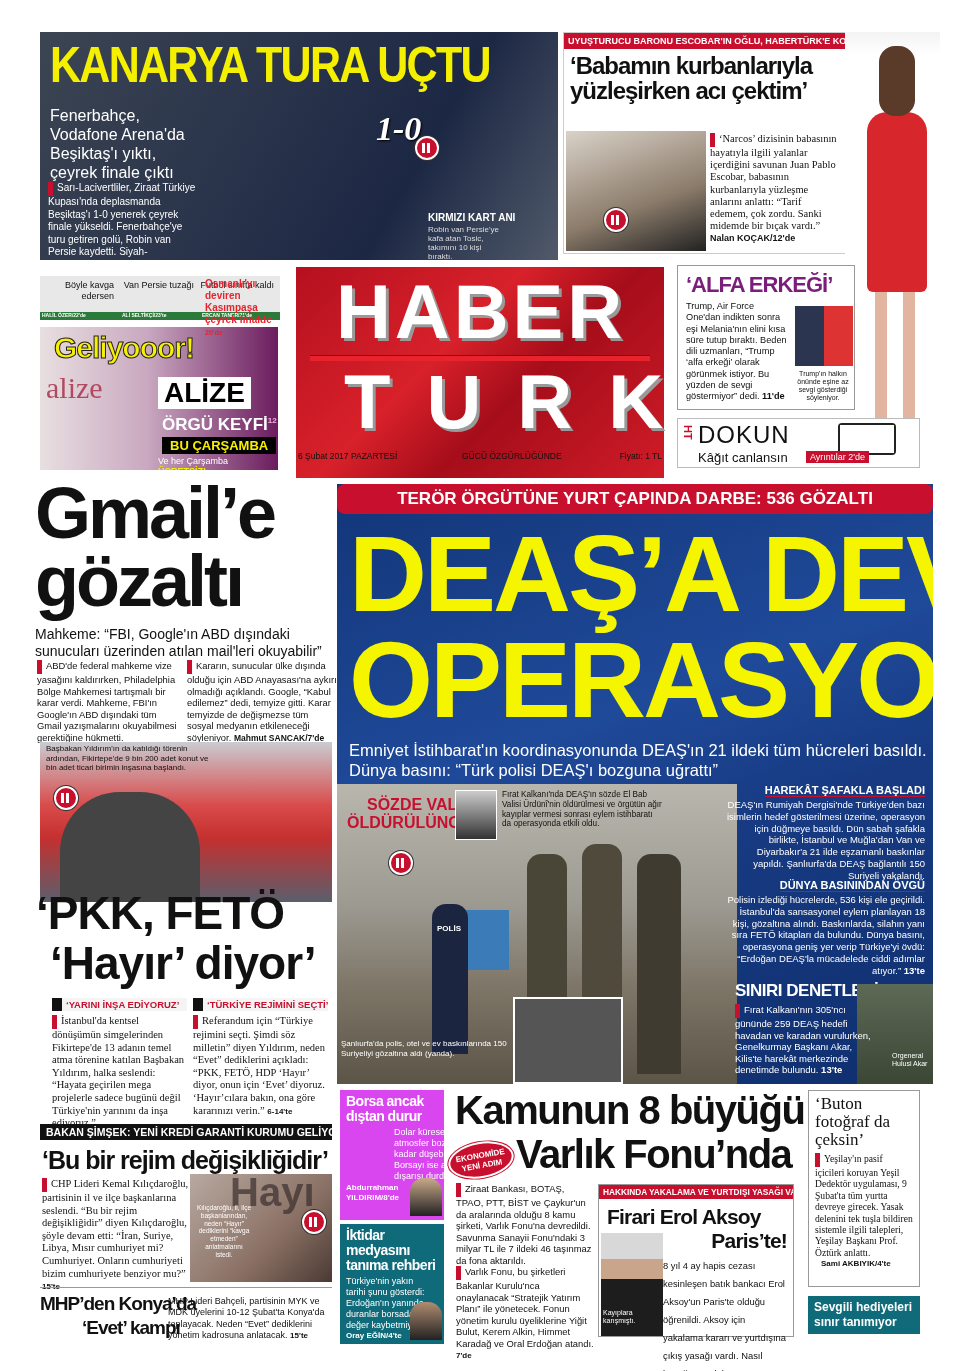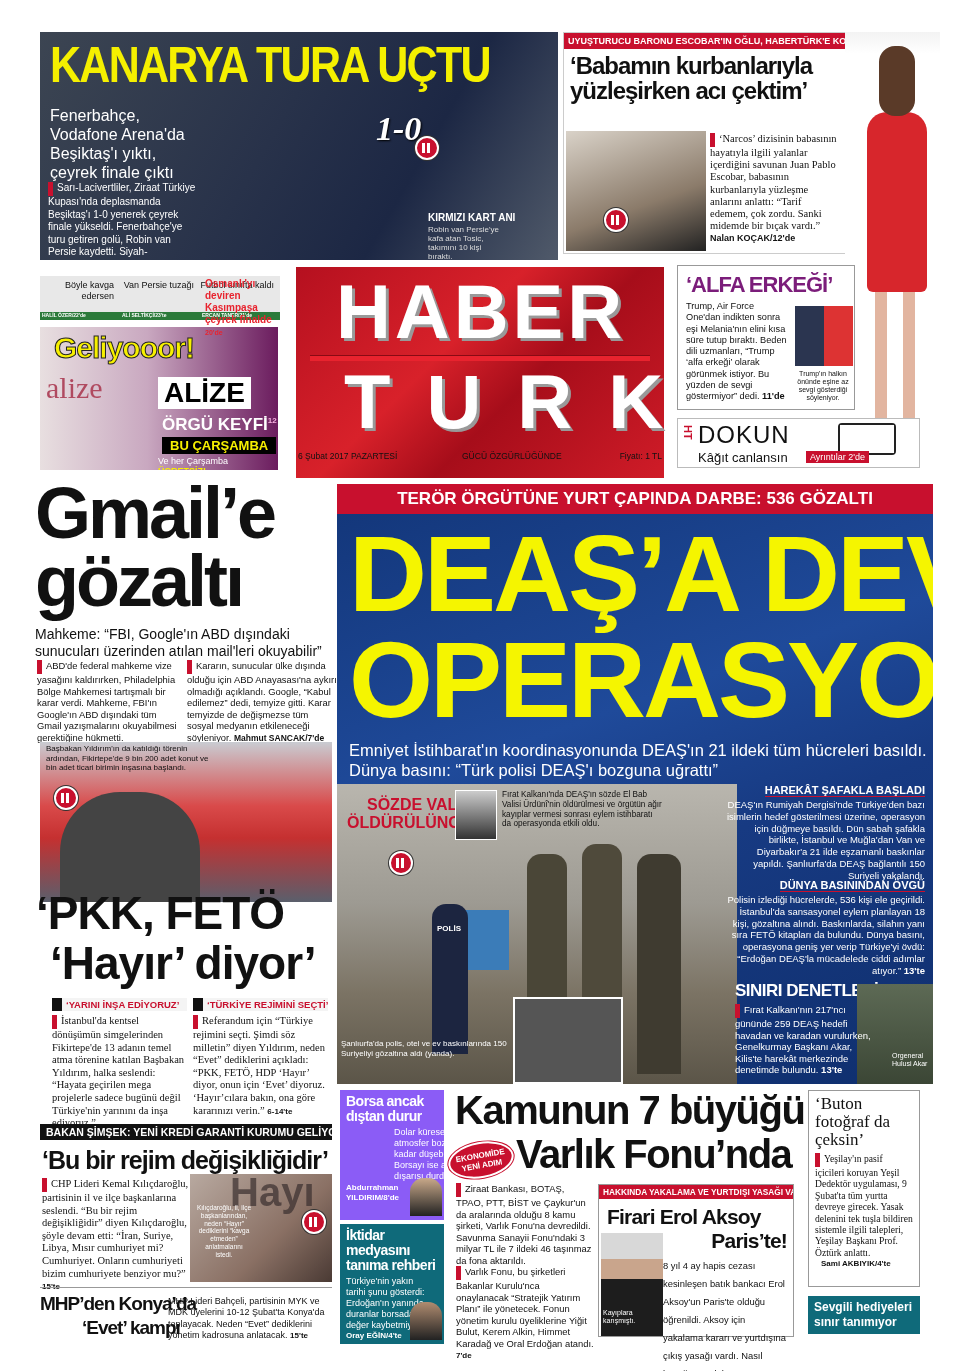--- a/index.html
+++ b/index.html
@@ -106,21 +106,21 @@
   <div style="position:absolute;left:2px;top:180px;width:142px;font-size:9.4px;line-height:11.6px;">
     <span class="bar"></span><span>ABD'de federal mahkeme vize yasağını kaldırırken, Philadelphia Bölge Mahkemesi tartışmalı bir karar verdi. Mahkeme, FBI'ın Google'ın ABD dışındaki tüm Gmail yazışmalarını okuyabilmesi gerektiğine hükmetti.</span>
   </div>
   <div style="position:absolute;left:152px;top:180px;width:150px;font-size:9.4px;line-height:11.6px;">
     <span class="bar"></span><span>Kararın, sunucular ülke dışında olduğu için ABD Anayasası'na aykırı olmadığı açıklandı. Google, “Kabul edilemez” dedi, temyize gitti. Karar temyizde de değişmezse tüm sosyal medyanın etkileneceği söyleniyor.</span>
     <b style="font-size:8.5px;">Mahmut SANCAK/7'de</b>
   </div>
 </div>
 
 <div class="abs" style="left:337px;top:484px;width:596px;height:600px;background:linear-gradient(160deg,#123578 0%,#1f4a9a 40%,#173a82 60%,#0f2f6e 100%);overflow:hidden;">
-  <div style="background:#c8102e;color:#fff;font-size:17px;font-weight:bold;text-align:center;padding:5px 16px;white-space:nowrap;">TERÖR ÖRGÜTÜNE YURT ÇAPINDA DARBE: 536 GÖZALTI</div>
+  <div style="background:#c8102e;color:#fff;font-size:17px;font-weight:bold;text-align:center;padding:5px 16px;white-space:nowrap;border-radius:8px;">TERÖR ÖRGÜTÜNE YURT ÇAPINDA DARBE: 536 GÖZALTI</div>
   <div style="position:absolute;left:12px;top:36px;width:572px;text-align:center;font-size:108px;line-height:108px;font-weight:bold;color:#f5f500;letter-spacing:-3px;white-space:nowrap;">DEAŞ’A DEV</div>
   <div style="position:absolute;left:12px;top:142px;width:572px;text-align:center;font-size:108px;line-height:108px;font-weight:bold;color:#f5f500;letter-spacing:-3px;white-space:nowrap;">OPERASYON</div>
   <div style="position:absolute;left:12px;top:256px;width:580px;font-size:16.5px;line-height:20px;color:#fff;">Emniyet İstihbarat'ın koordinasyonunda DEAŞ'ın 21 ildeki tüm hücreleri basıldı. Dünya basını: “Türk polisi DEAŞ'ı bozguna uğrattı”</div>
 
   <div style="position:absolute;left:0;top:300px;width:400px;height:300px;background:linear-gradient(180deg,#b9b6ae 0%,#9d9a92 40%,#7b7364 70%,#5b5548 100%);">
     <div style="position:absolute;left:128px;top:126px;width:44px;height:60px;background:#3b7cb8;"></div>
     <div style="position:absolute;left:95px;top:120px;width:36px;height:150px;background:#1c2540;border-radius:14px 14px 0 0;"></div>
     <div style="position:absolute;left:100px;top:140px;color:#fff;font-size:8px;font-weight:bold;">POLİS</div>
     <div style="position:absolute;left:190px;top:70px;width:40px;height:200px;background:#4a4637;border-radius:14px 14px 0 0;"></div>
     <div style="position:absolute;left:245px;top:60px;width:40px;height:220px;background:#4f4a3b;border-radius:14px 14px 0 0;"></div>
@@ -136,21 +136,21 @@
 
   <div style="position:absolute;right:8px;top:300px;font-size:11px;font-weight:bold;color:#fff;border-bottom:1px solid #c8102e;">HAREKÂT ŞAFAKLA BAŞLADI</div>
   <div style="position:absolute;right:8px;top:315px;width:200px;font-size:9.5px;line-height:11.8px;color:#fff;text-align:right;">DEAŞ'ın Rumiyah Dergisi'nde Türkiye'den bazı isimlerin hedef gösterilmesi üzerine, operasyon için düğmeye basıldı. Dün sabah şafakla birlikte, İstanbul ve Muğla'dan Van ve Diyarbakır'a 21 ilde eşzamanlı baskınlar yapıldı. Şanlıurfa'da DEAŞ bağlantılı 150 Suriyeli yakalandı.</div>
   <div style="position:absolute;right:8px;top:395px;font-size:11px;font-weight:bold;color:#fff;border-bottom:1px solid #c8102e;">DÜNYA BASININDAN ÖVGÜ</div>
   <div style="position:absolute;right:8px;top:410px;width:198px;font-size:9.5px;line-height:11.8px;color:#fff;text-align:right;">
     <span>Polisin izlediği hücrelerde, 536 kişi ele geçirildi. İstanbul'da sansasyonel eylem planlayan 18 kişi, gözaltına alındı. Baskınlarda, silahın yanı sıra FETÖ kitapları da bulundu. Dünya basını, operasyona geniş yer verip Türkiye'yi övdü: “Erdoğan DEAŞ'la mücadelede ciddi adımlar atıyor.”</span> <b>13'te</b>
   </div>
   <div style="position:absolute;left:398px;top:497px;font-size:17px;font-weight:bold;color:#fff;letter-spacing:-0.5px;">SINIRI DENETLEDİ</div>
   <div style="position:absolute;left:520px;top:500px;width:76px;height:100px;background:linear-gradient(#5d6a55,#3b4635);"></div>
   <div style="position:absolute;left:398px;top:520px;width:140px;font-size:9.5px;line-height:11.5px;color:#fff;">
-    <span class="bar"></span><span>Fırat Kalkanı'nın 217'ncı gününde 259 DEAŞ hedefi havadan ve karadan vurulurken, Genelkurmay Başkanı Akar, Kilis'te harekât merkezinde denetimde bulundu.</span> <b>13'te</b>
+    <span class="bar"></span><span>Fırat Kalkanı'nın 305'ncı gününde 259 DEAŞ hedefi havadan ve karadan vurulurken, Genelkurmay Başkanı Akar, Kilis'te harekât merkezinde denetimde bulundu.</span> <b>13'te</b>
   </div>
   <div style="position:absolute;left:555px;top:568px;width:40px;font-size:7px;line-height:8px;color:#fff;">Orgeneral Hulusi Akar</div>
 </div>
 
 <div class="abs" style="left:40px;top:742px;width:292px;height:160px;background:linear-gradient(180deg,#c9ccd2 0%,#d94a4a 40%,#c53030 60%,#5a5f6c 100%);overflow:hidden;">
   <div style="position:absolute;left:20px;top:50px;width:140px;height:120px;background:#444;border-radius:60px 60px 0 0;"></div>
   <div class="ht-badge" style="position:absolute;left:14px;top:44px;"></div>
   <div style="position:absolute;left:6px;top:2px;width:170px;font-size:8px;line-height:9.5px;color:#111;">Başbakan Yıldırım'ın da katıldığı törenin ardından, Fikirtepe'de 9 bin 200 adet konut ve bin adet ticari birimin inşasına başlandı.</div>
 </div>
 <div class="abs" style="left:36px;top:888px;font-size:46px;font-weight:bold;letter-spacing:-1px;line-height:50px;">‘PKK, FETÖ</div>
@@ -177,34 +177,34 @@
   <span class="bar"></span><span>CHP Lideri Kemal Kılıçdaroğlu, partisinin il ve ilçe başkanlarına seslendi. “Bu bir rejim değişikliğidir” diyen Kılıçdaroğlu, şöyle devam etti: “İran, Suriye, Libya, Mısır cumhuriyet mi? Cumhuriyet. Onların cumhuriyeti bizim cumhuriyete benziyor mu?”</span> <b style="font-family:'Liberation Sans',sans-serif;font-size:8px;">15'te</b>
 </div>
 <div class="abs" style="left:40px;top:1287px;width:292px;height:1px;background:#999;"></div>
 
 <div class="abs" style="left:40px;top:1293px;font-size:19px;font-weight:bold;letter-spacing:-1px;white-space:nowrap;">MHP’den Konya’da</div>
 <div class="abs" style="left:82px;top:1317px;font-size:19px;font-weight:bold;letter-spacing:-1px;white-space:nowrap;">‘Evet’ kampı</div>
 <div class="abs" style="left:168px;top:1296px;width:170px;font-size:9px;line-height:11.4px;">
   <span>MHP Lideri Bahçeli, partisinin MYK ve MDK üyelerini 10-12 Şubat'ta Konya'da toplayacak. Neden “Evet” dediklerini yönetim kadrosuna anlatacak.</span> <b style="font-size:8px;">15'te</b>
 </div>
 
-<div class="abs" style="left:340px;top:1090px;width:104px;height:130px;background:#8b5cf6;color:#fff;padding:4px 6px;">
+<div class="abs" style="left:340px;top:1090px;width:104px;height:130px;background:#d946ef;color:#fff;padding:4px 6px;">
   <div style="font-size:14px;font-weight:bold;line-height:15px;letter-spacing:-0.5px;">Borsa ancak dıştan durur</div>
   <div style="font-size:9px;line-height:11px;margin-top:3px;width:88px;margin-left:48px;">Dolar küresel atmosfer bozulana kadar düşebilir. Borsayı ise ancak dışarısı durdurur.</div>
   <div style="font-size:8px;font-weight:bold;line-height:10px;width:70px;margin-top:1px;">Abdurrahman YILDIRIM/8'de</div>
   <div style="position:absolute;right:2px;bottom:4px;width:32px;height:38px;background:linear-gradient(#c9a98a,#222);border-radius:14px 14px 0 0;"></div>
 </div>
 <div class="abs" style="left:340px;top:1224px;width:104px;height:120px;background:#0f6a7a;color:#fff;padding:4px 6px;">
   <div style="font-size:14px;font-weight:bold;line-height:15px;letter-spacing:-0.5px;">İktidar medyasını tanıma rehberi</div>
   <div style="font-size:9px;line-height:11px;margin-top:3px;width:80px;">Türkiye'nin yakın tarihi şunu gösterdi: Erdoğan'ın yanında duranlar borsada değer kaybetmiyor.</div>
   <div style="font-size:8px;font-weight:bold;line-height:10px;width:60px;">Oray EĞİN/4'te</div>
   <div style="position:absolute;right:2px;bottom:4px;width:32px;height:38px;background:linear-gradient(#b08c70,#222);border-radius:14px 14px 0 0;"></div>
 </div>
 
-<div class="abs" style="left:455px;top:1088px;font-size:40px;font-weight:bold;letter-spacing:-1.5px;white-space:nowrap;line-height:44px;">Kamunun 7 büyüğü</div>
+<div class="abs" style="left:455px;top:1088px;font-size:40px;font-weight:bold;letter-spacing:-1.5px;white-space:nowrap;line-height:44px;">Kamunun 8 büyüğü</div>
 <div class="abs" style="left:516px;top:1132px;font-size:40px;font-weight:bold;letter-spacing:-1.5px;white-space:nowrap;line-height:44px;">Varlık Fonu’nda</div>
 <div class="abs" style="left:448px;top:1142px;width:66px;height:36px;border-radius:50%;background:#c8102e;border:2px solid #fff;box-shadow:0 0 0 1px #c8102e;color:#fff;font-size:8px;font-weight:bold;text-align:center;padding-top:7px;line-height:10px;transform:rotate(-10deg);">
   <div>EKONOMİDE</div>
   <div>YENİ ADIM</div>
 </div>
 <div class="abs" style="left:456px;top:1183px;width:138px;font-size:9.4px;line-height:11.5px;">
   <span class="bar"></span><span>Ziraat Bankası, BOTAŞ, TPAO, PTT, BİST ve Çaykur'un da aralarında olduğu 8 kamu şirketi, Varlık Fonu'na devredildi. Savunma Sanayii Fonu'ndaki 3 milyar TL ile 7 ildeki 46 taşınmaz da fona aktarıldı.</span><br>
   <span class="bar"></span><span>Varlık Fonu, bu şirketleri Bakanlar Kurulu'nca onaylanacak “Stratejik Yatırım Planı” ile yönetecek. Fonun yönetim kurulu üyeliklerine Yiğit Bulut, Kerem Alkin, Himmet Karadağ ve Oral Erdoğan atandı.</span> <b style="font-size:8px;">7'de</b>
 </div>
 

